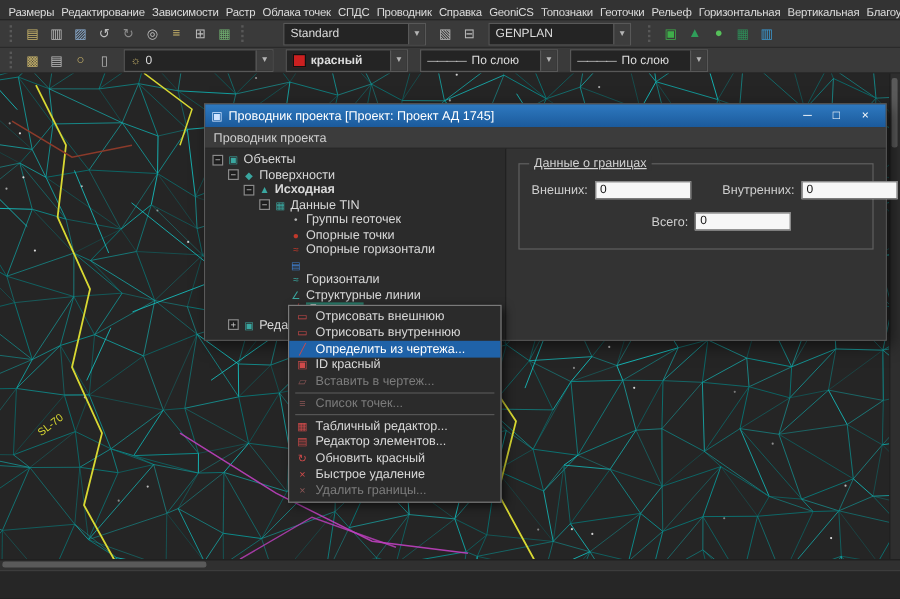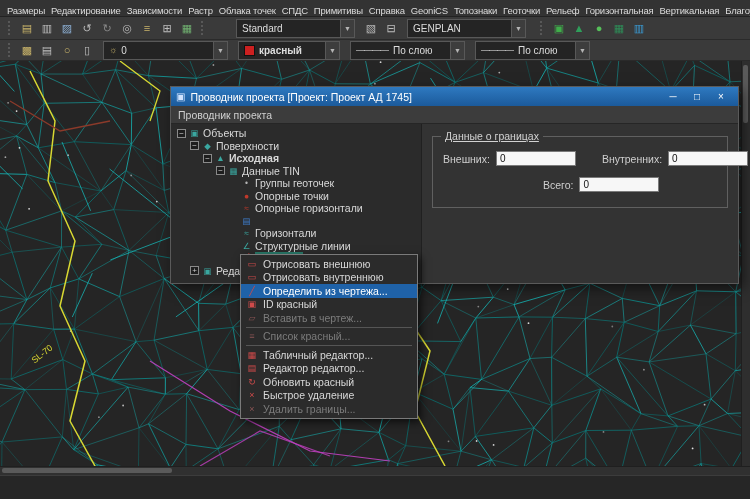--- a/index.html
+++ b/index.html
@@ -79,21 +79,21 @@
 <div class="app">
 
 
   <div class="menubar">
       <span class="menu-item">Размеры</span>
       <span class="menu-item">Редактирование</span>
       <span class="menu-item">Зависимости</span>
       <span class="menu-item">Растр</span>
       <span class="menu-item">Облака точек</span>
       <span class="menu-item">СПДС</span>
-      <span class="menu-item">Примитивы</span>
+      <span class="menu-item">Проводник</span>
       <span class="menu-item">Справка</span>
       <span class="menu-item">GeoniCS</span>
       <span class="menu-item">Топознаки</span>
       <span class="menu-item">Геоточки</span>
       <span class="menu-item">Рельеф</span>
       <span class="menu-item">Горизонтальная</span>
       <span class="menu-item">Вертикальная</span>
       <span class="menu-item">Благоустройство</span>
     </div>
 
@@ -1204,30 +1204,30 @@
           <span class="cicon">▣</span>
           <span>ID красный</span>
         </div>
         <div class="citem dis">
           <span class="cicon">▱</span>
           <span>Вставить в чертеж...</span>
         </div>
         <div class="csep"></div>
         <div class="citem dis">
           <span class="cicon">≡</span>
-          <span>Список красный...</span>
+          <span>Список точек...</span>
         </div>
         <div class="csep"></div>
         <div class="citem">
           <span class="cicon">▦</span>
           <span>Табличный редактор...</span>
         </div>
         <div class="citem">
           <span class="cicon">▤</span>
-          <span>Редактор редактор...</span>
+          <span>Редактор элементов...</span>
         </div>
         <div class="citem">
           <span class="cicon">↻</span>
           <span>Обновить красный</span>
         </div>
         <div class="citem">
           <span class="cicon">×</span>
           <span>Быстрое удаление</span>
         </div>
         <div class="citem dis">

